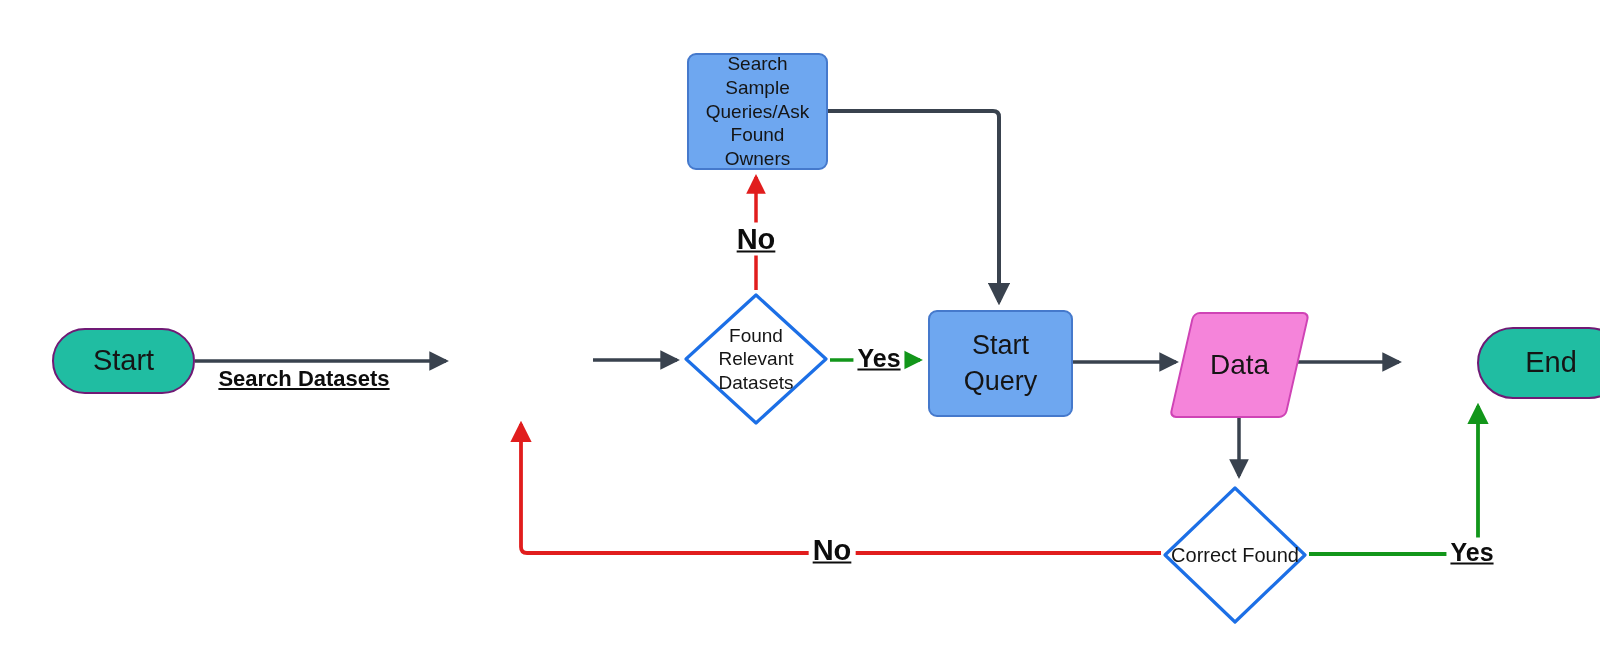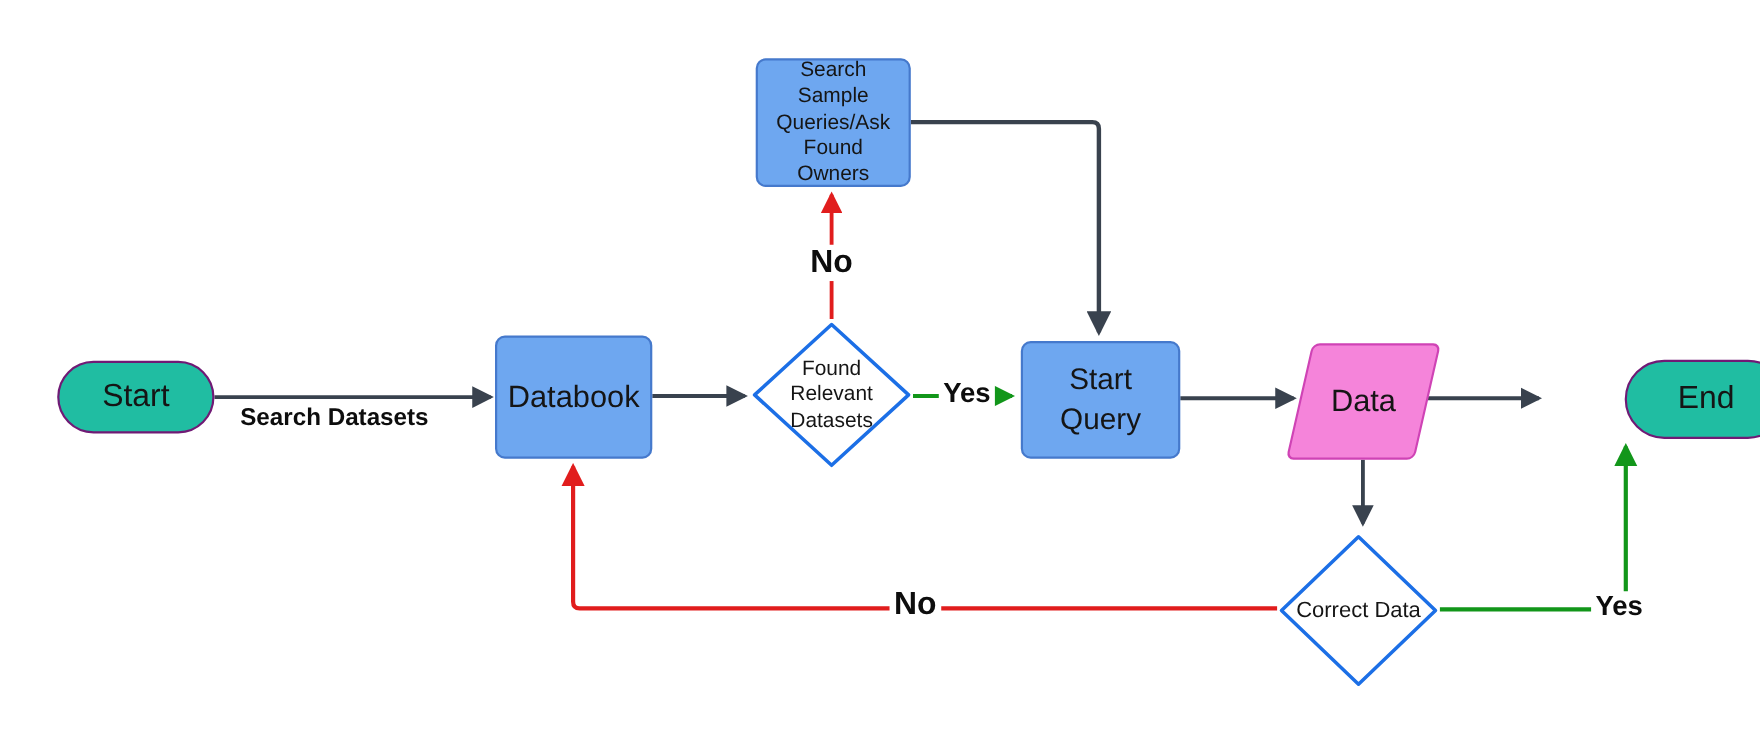--- a/index.html
+++ b/index.html
@@ -43,20 +43,21 @@
   .dtext{position:relative;z-index:2;}
   .lbl{
     position:absolute;
     transform:translate(-50%,-50%);
     background:#ffffff;
     font-weight:bold;
     color:#0d0d0d;
     padding:0 4px;
     white-space:nowrap;
     z-index:3;
+    text-decoration:underline;
   }
   .lbl-sd{font-size:22px;}
   .lbl-no{font-size:29px;}
   .lbl-yes{font-size:25px;}
 </style>
 </head>
 <body>
 
 <div class="canvas">
 
@@ -91,23 +92,20 @@
 
     <path d="M1309,554 L1472,554 Q1478,554 1478,548 L1478,406" stroke="#12961a" stroke-width="3.8" fill="none" marker-end="url(#ah-green)"></path>
 
     <path d="M1161,553 L527,553 Q521,553 521,547 L521,424" stroke="#e11d1d" stroke-width="3.8" fill="none" marker-end="url(#ah-red)"></path>
   </svg>
 
   <div class="node stadium" style="left:52px;top:328px;width:143px;height:66px;">
     <span>Start</span>
   </div>
 
-  <div class="node process" style="left:450px;top:305px;width:143px;height:112px;font-size:28px;">
-    <span>Databook</span>
-  </div>
 
   <div class="node diamond" style="left:683px;top:292px;width:146px;height:134px;font-size:19px;">
     <svg viewBox="0 0 146 134">
       <polygon points="73,3 143,67 73,131 3,67" fill="#ffffff" stroke="#1c6fe6" stroke-width="3.2" stroke-linejoin="round"></polygon>
     </svg>
     <span class="dtext" style="width:88px;">Found Relevant Datasets</span>
   </div>
 
   <div class="node process" style="left:687px;top:53px;width:141px;height:117px;font-size:19px;line-height:1.25;">
     <span style="width:112px;">Search Sample Queries/Ask Found Owners</span>
@@ -118,21 +116,21 @@
   </div>
 
   <div class="node para" style="left:1193px;top:312px;width:117px;height:106px;font-size:28px;">
     <span>Data</span>
   </div>
 
   <div class="node diamond" style="left:1162px;top:485px;width:146px;height:140px;font-size:20px;">
     <svg viewBox="0 0 146 140">
       <polygon points="73,3 143,70 73,137 3,70" fill="#ffffff" stroke="#1c6fe6" stroke-width="3.2" stroke-linejoin="round"></polygon>
     </svg>
-    <span class="dtext">Correct Data</span>
+    <span class="dtext">Correct Found</span>
   </div>
 
   <div class="node stadium" style="left:1477px;top:327px;width:148px;height:72px;">
     <span>End</span>
   </div>
 
   <div class="lbl lbl-sd" style="left:304px;top:379px;">Search Datasets</div>
 
   <div class="lbl lbl-no" style="left:756px;top:239px;">No</div>
 

